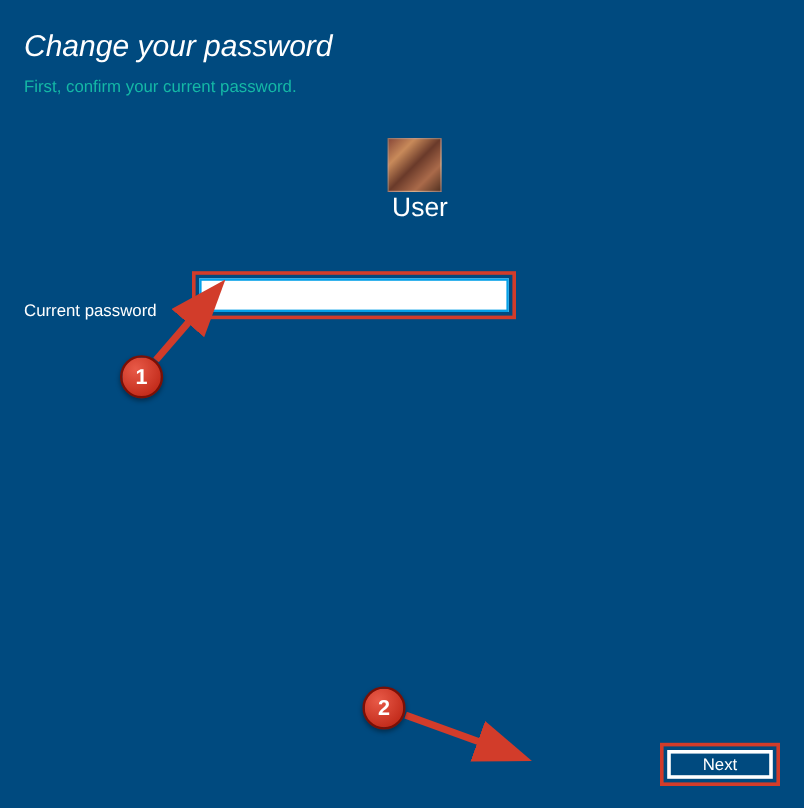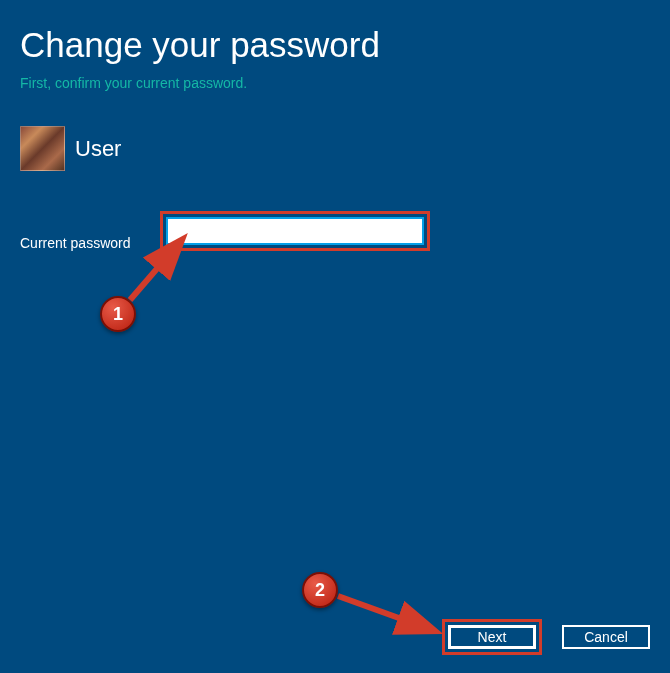--- a/index.html
+++ b/index.html
@@ -10,34 +10,36 @@
     body {
       width: 670px;
       height: 673px;
       background: #004a7f;
       font-family: "Segoe UI", Arial, sans-serif;
       color: #ffffff;
       position: relative;
       overflow: hidden;
     }
     .page-title {
-      font-size: 35px;
+      font-size: 25px;
       font-weight: 300;
       padding: 25px 0 0 20px;
+      font-style: italic;
     }
     .subtitle {
       font-size: 14px;
       font-weight: 400;
       padding: 10px 0 0 20px;
       color: #14b8a6;
     }
     .user-block {
       display: flex;
       align-items: center;
       padding: 35px 0 0 20px;
+      flex-direction: column;
     }
     .avatar {
       width: 45px;
       height: 45px;
       background: linear-gradient(135deg, #8a4a3a 0%, #c88a5a 25%, #6a3a2a 50%, #aa6a4a 75%, #553322 100%);
       border: 1px solid rgba(255,255,255,0.3);
       display: inline-block;
     }
     .username {
       font-size: 22px;
@@ -149,14 +151,13 @@
     </marker>
   </defs>
   <line x1="6" y1="10" x2="100" y2="44" stroke="#d23c2a" stroke-width="6" marker-end="url(#ah2)"></line>
 </svg>
 <div class="marker marker-2">2</div>
 
 <div class="footer-buttons">
   <span class="btn-highlight">
     <button class="btn btn-primary">Next</button>
   </span>
-  <button class="btn">Cancel</button>
 </div>
 
 </body></html>

